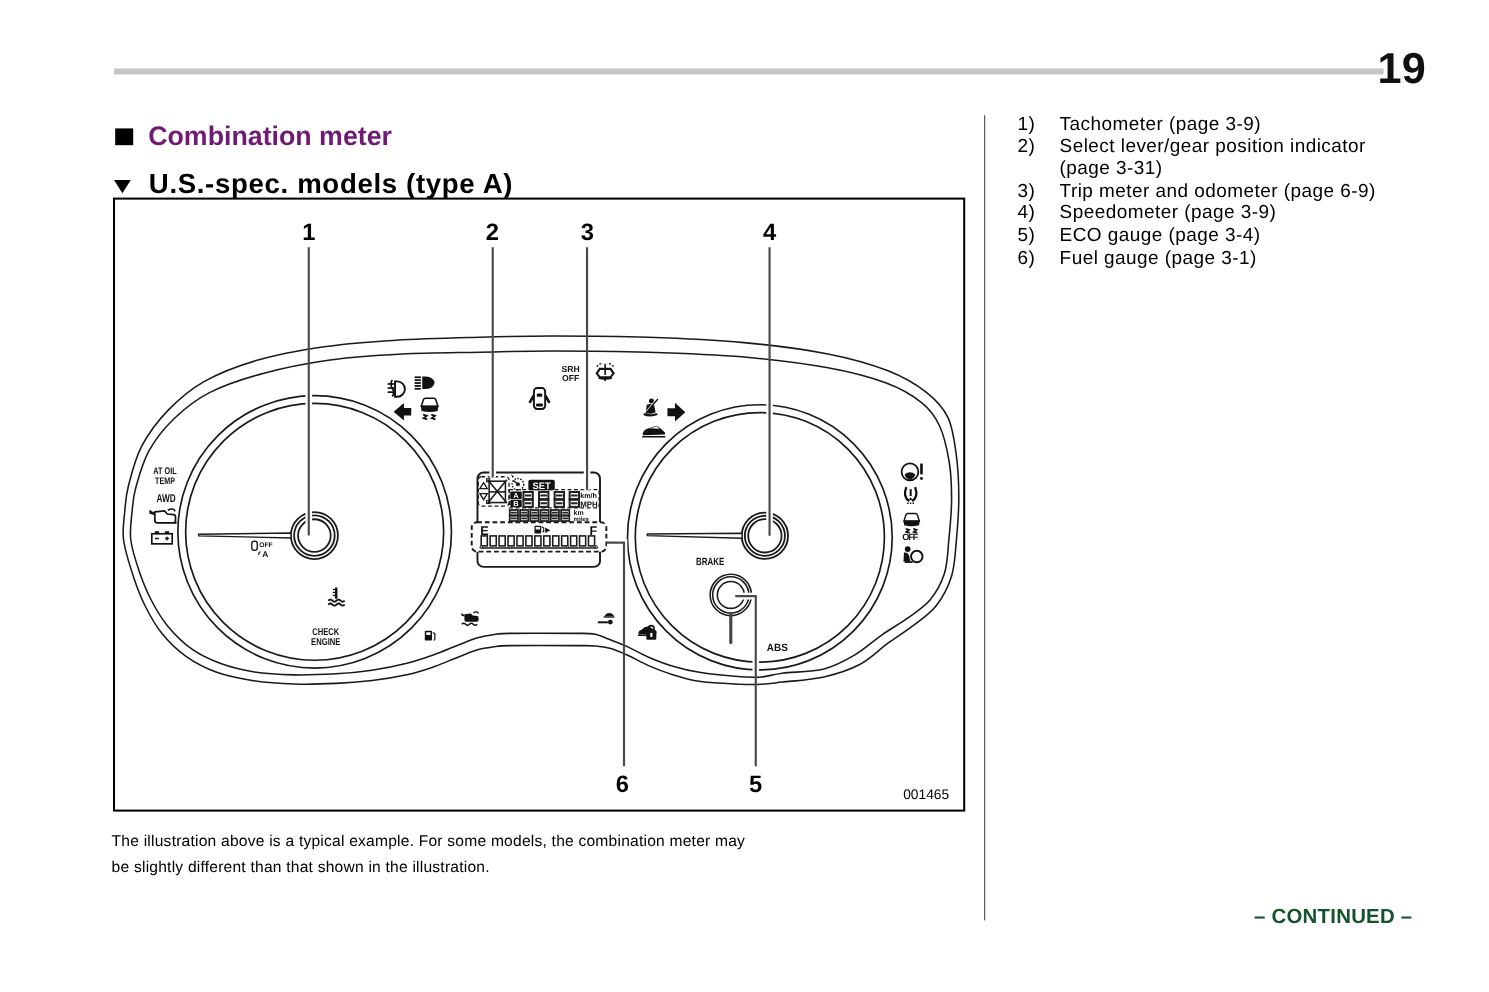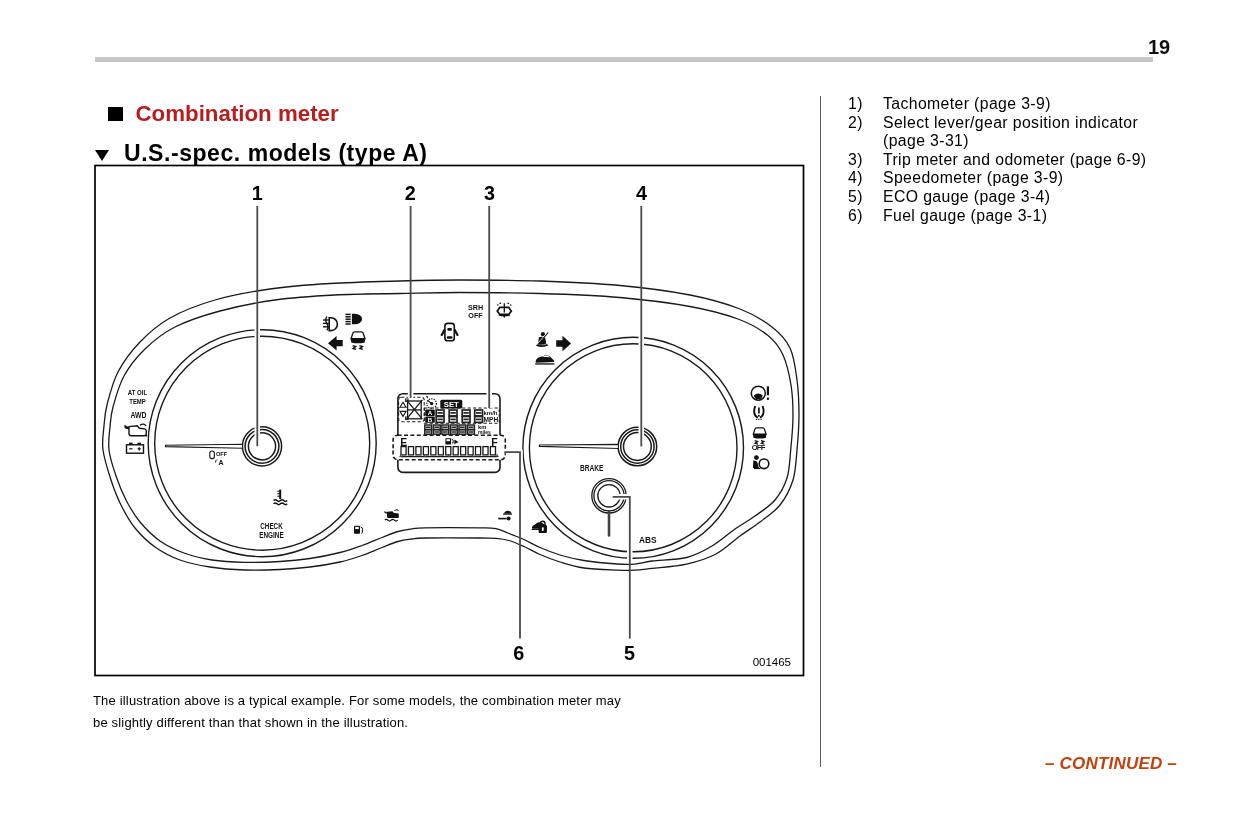--- a/index.html
+++ b/index.html
@@ -1,30 +1,30 @@
 <!DOCTYPE html>
 <html><head>
 <meta charset="utf-8">
 <style>
 html,body{margin:0;padding:0;background:#fff;}
 body{width:1241px;height:827px;position:relative;font-family:"Liberation Sans",sans-serif;overflow:hidden;}
 .abs{position:absolute;}
 #graybar{left:95px;top:56.5px;width:1058px;height:5.5px;background:#c6c6c6;}
-#pageno{left:1148px;top:35.5px;font-size:20px;font-weight:bold;color:#111;text-align:center;}
-#h1{left:96px;top:101px;font-size:22.3px;font-weight:bold;color:#b91c1c;white-space:nowrap;margin-left:12px;}
+#pageno{left:1148px;top:35.5px;font-size:36px;font-weight:bold;color:#111;text-align:center;}
+#h1{left:96px;top:101px;font-size:22.3px;font-weight:bold;color:#701a75;white-space:nowrap;}
 #h1 .sq{display:inline-block;width:14.5px;height:14.5px;background:#000;margin-right:13px;}
 #h2{left:95px;top:140px;font-size:23px;font-weight:bold;color:#000;white-space:nowrap;letter-spacing:0.55px;}
 #h2 .tri{display:inline-block;width:0;height:0;border-left:7.5px solid transparent;border-right:7.5px solid transparent;border-top:11px solid #000;margin-right:15px;}
 #caption{left:93px;top:690px;width:740px;font-size:13px;line-height:21.6px;color:#000;letter-spacing:0.18px;}
 #divider{left:820px;top:96px;width:1.4px;height:671px;background:#5a5a5a;}
 #rlist{left:848px;top:95px;font-size:15.8px;line-height:18.6px;color:#000;}
 #rlist table{border-collapse:collapse;}
 #rlist td{vertical-align:top;padding:0;font-size:15.8px;line-height:18.6px;letter-spacing:0.38px;}
 #rlist td.n{width:35px;}
-#continued{left:1045px;top:754px;font-size:17px;font-weight:bold;font-style:italic;color:#c2410c;letter-spacing:0.2px;}
+#continued{left:1045px;top:754px;font-size:17px;font-weight:bold;color:#14532d;letter-spacing:0.2px;}
 </style>
 </head>
 <body>
 <div class="abs" id="graybar"></div>
 <div class="abs" id="pageno">19</div>
 <div class="abs" id="h1"><span class="sq"></span>Combination meter</div>
 <div class="abs" id="h2"><span class="tri"></span>U.S.-spec. models (type A)</div>
 <div class="abs" id="diagram" style="left:94px;top:164px;width:711px;height:513px;">
 <svg width="711" height="513" viewBox="0 0 711 513">
 <rect x="1" y="1.5" width="708.5" height="510" fill="none" stroke="#000" stroke-width="1.7"></rect>

